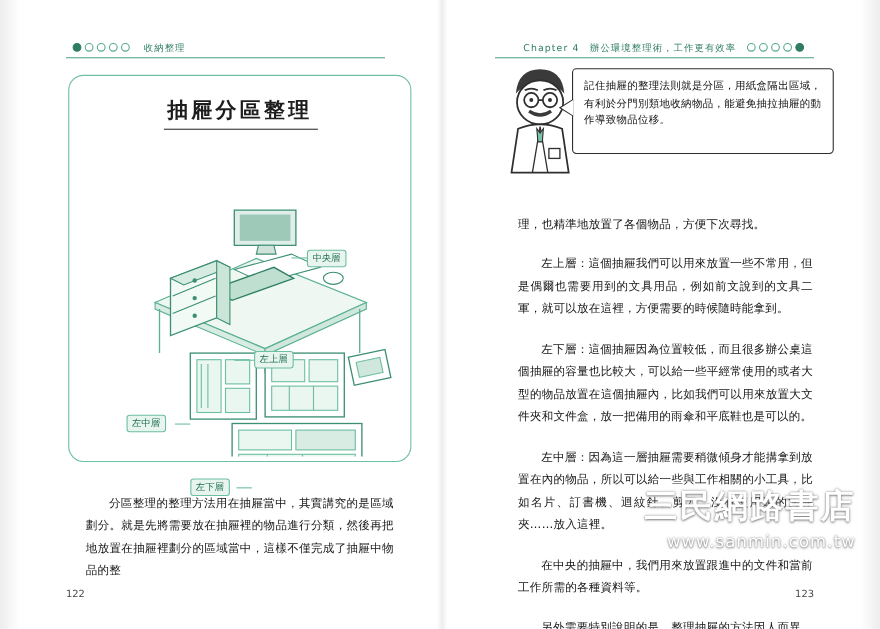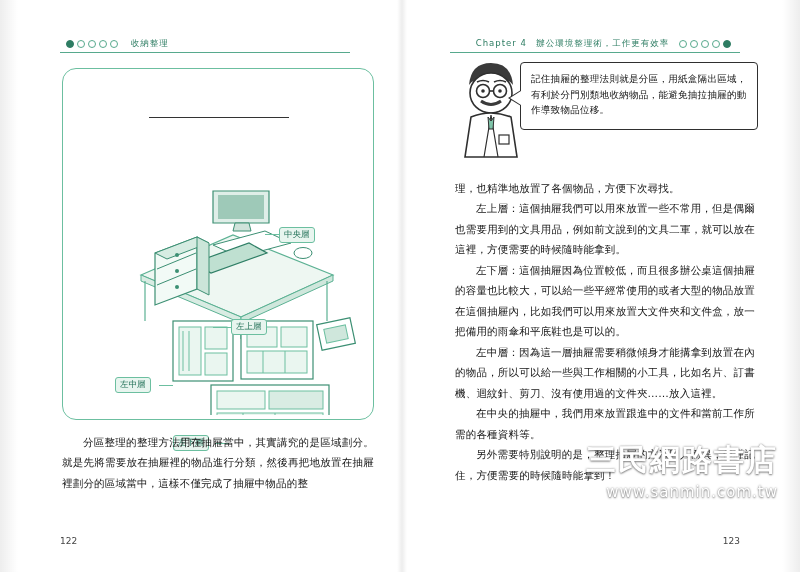--- a/index.html
+++ b/index.html
@@ -53,21 +53,21 @@
     position:absolute;left:86px;top:48px;width:140px;height:1px;background:#333;
   }
   .lbl{
     position:absolute;font-size:8.5px;color:#1f6f55;background:#e8f5ef;
     border:1px solid #6cbfa0;border-radius:3px;padding:1px 4px;white-space:nowrap;
   }
   .arrow{position:absolute;background:#6cbfa0;height:1px;}
 
   
   .bubble{
-    position:absolute;left:520px;top:62px;width:238px;height:68px;
+    position:absolute;left:520px;top:62px;width:238px;height:78px;
     border:1.5px solid #2f2f2f;border-radius:4px;background:#fff;
     padding:8px 10px;box-sizing:border-box;
   }
   .bubble-text{
     font-size:9.5px;line-height:1.65;color:#111;letter-spacing:0.3px;
   }
   .bubble:after{
     content:"";position:absolute;left:-11px;top:28px;width:0;height:0;
     border-top:7px solid transparent;border-bottom:7px solid transparent;
     border-right:11px solid #fff;
@@ -77,21 +77,21 @@
     border-top:8px solid transparent;border-bottom:8px solid transparent;
     border-right:13px solid #2f2f2f;
   }
   .character{position:absolute;left:455px;top:55px;width:72px;height:110px;}
 
   
   .bodytext{
     position:absolute;font-size:10.5px;line-height:1.95;color:#151515;
     text-align:justify;letter-spacing:0.2px;
   }
-  .bodytext p{margin:0;text-indent:0;}
+  .bodytext p{margin:16px;text-indent:0;}
   .bodytext p.ind{text-indent:2em;}
   .left-body{left:62px;top:432px;width:312px;}
   .right-body{left:455px;top:178px;width:300px;}
 
   
   .folio{position:absolute;bottom:26px;font-size:9px;color:#444;text-align:center;}
   .folio-left{left:60px;}
   .folio-right{right:60px;}
 
   
@@ -129,20 +129,21 @@
 
   <div class="runhead runhead-right">
     <span>Chapter 4　辦公環境整理術，工作更有效率</span>
     <span class="dots">
       <span class="dot"></span><span class="dot"></span><span class="dot"></span><span class="dot"></span><span class="dot filled"></span>
     </span>
   </div>
   <div class="rule rule-right"></div>
 
   <div class="panel">
+    <div class="panel-title">抽屜分區整理</div>
     <div class="panel-title-underline"></div>
 
     <svg width="310" height="290" style="position:absolute;left:0;top:56px;">
 
       <polygon points="78,150 170,110 270,150 178,192" fill="#eef7f2" stroke="#5bb193" stroke-width="1.2"></polygon>
       <polygon points="78,150 78,156 178,198 178,192" fill="#d9ece3" stroke="#5bb193" stroke-width="1"></polygon>
       <polygon points="178,192 178,198 270,156 270,150" fill="#cfe7dc" stroke="#5bb193" stroke-width="1"></polygon>
 
       <polygon points="150,66 206,66 206,98 150,98" fill="#dfeee8" stroke="#3c8f73" stroke-width="1.2"></polygon>
       <rect x="155" y="70" width="46" height="24" fill="#9ec9b8"></rect>

